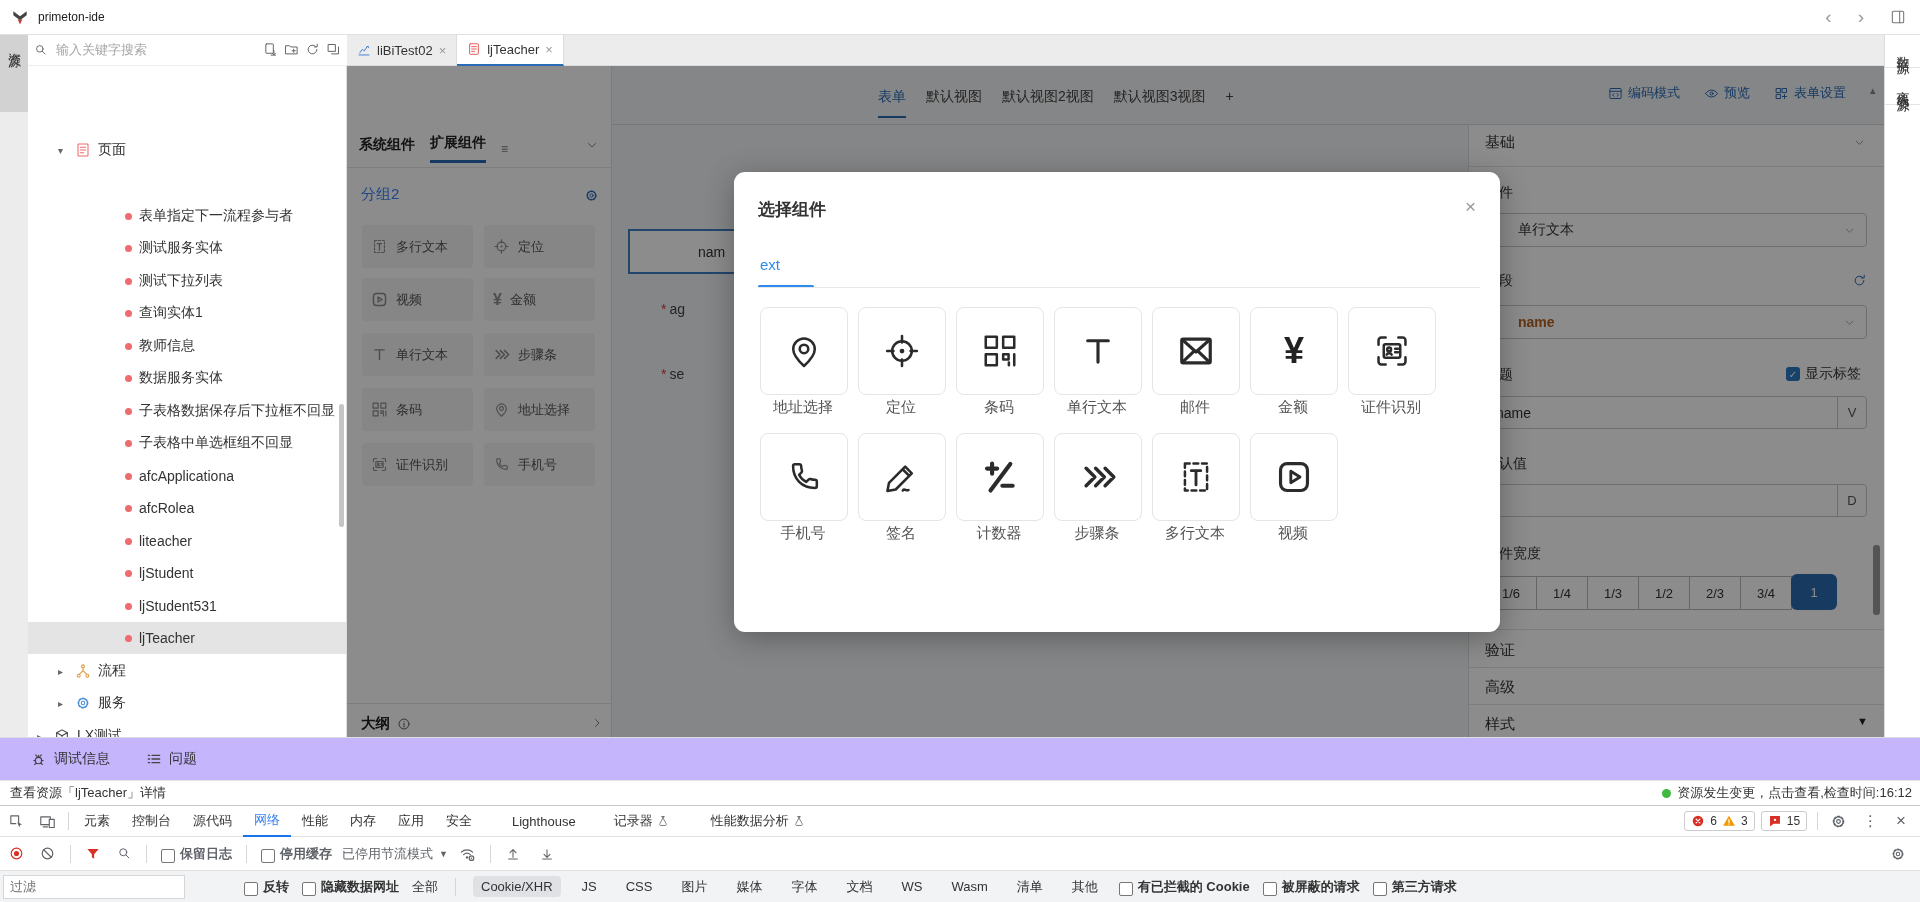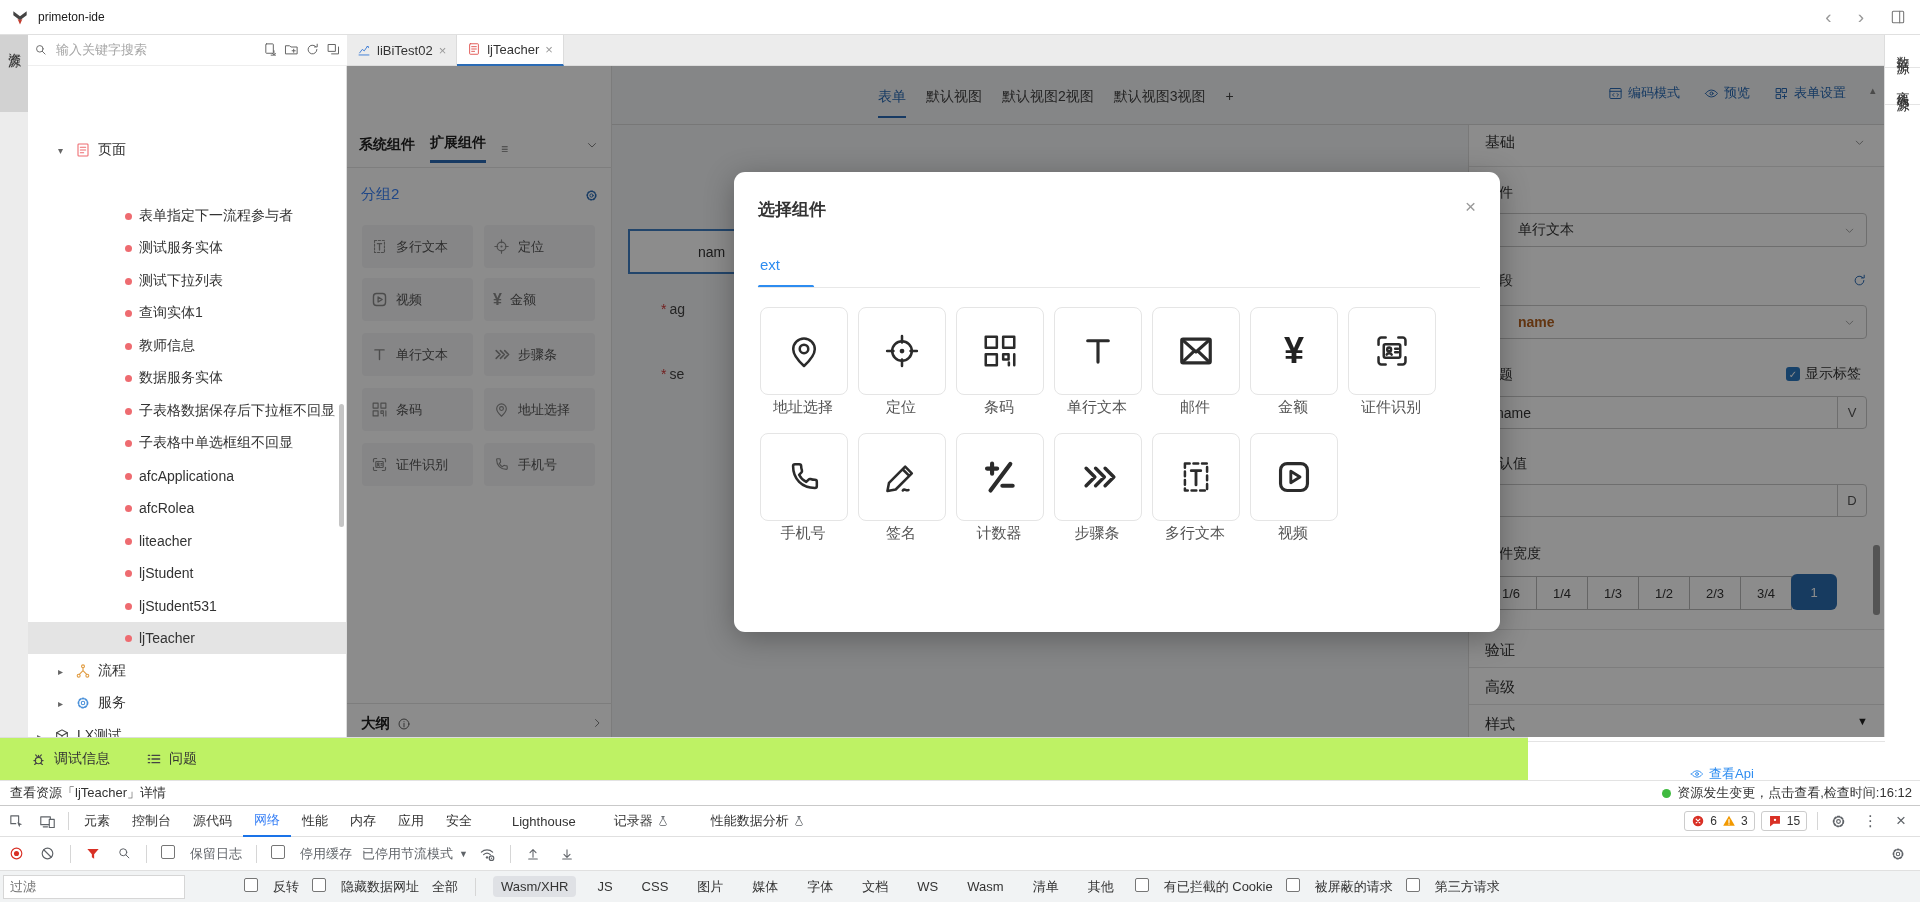--- a/index.html
+++ b/index.html
@@ -65,34 +65,34 @@
   #modal .exttab{position:absolute;left:26px;top:84px;color:#2d8cf0;font-size:15px;cursor:pointer;}
   #modal .extline{position:absolute;left:24px;top:113px;width:56px;height:3px;background:#2d8cf0;border-radius:2px;}
   #modal .grayline{position:absolute;left:24px;top:115px;width:722px;height:1px;background:#e8e8e8;}
   .cell{position:absolute;width:86px;height:86px;border:1px solid #e5e5e5;border-radius:8px;background:#fff;display:flex;align-items:center;justify-content:center;color:#2b2b2b;cursor:pointer;}
   .clab{position:absolute;width:86px;text-align:center;font-size:15px;color:#555;}
   .bigglyph{font-size:36px;font-weight:600;color:#222;line-height:1;}
   
   #rightstrip{left:1884px;top:34px;width:36px;height:703px;background:#fff;border-left:1px solid #ddd;box-sizing:border-box;z-index:70;}
   .rtab{display:flex;justify-content:center;padding:12px 0;border-bottom:1px solid #e4e4e4;cursor:pointer;}
   
-  #debugrow{left:0;top:737px;width:1528px;height:43px;background:#bef264;border-top:1px solid #ddd;display:flex;align-items:center;gap:36px;padding-left:30px;box-sizing:border-box;z-index:70;font-size:14px;color:#333;}
+  #debugrow{left:0;top:737px;width:1920px;height:43px;background:#c4b5fd;border-top:1px solid #ddd;display:flex;align-items:center;gap:36px;padding-left:30px;box-sizing:border-box;z-index:70;font-size:14px;color:#333;}
   .drtab{display:flex;align-items:center;gap:7px;cursor:pointer;}
   #statusrow{left:0;top:780px;width:1920px;height:25px;background:#fff;border-top:1px solid #e3e3e3;display:flex;align-items:center;box-sizing:border-box;font-size:13px;color:#333;z-index:70;}
   .gdot{width:9px;height:9px;border-radius:50%;background:#3fba3f;margin-right:6px;}
   
   #dt1{left:0;top:805px;width:1920px;height:32px;background:#fff;border-top:1px solid #c9c9c9;border-bottom:1px solid #e0e0e0;display:flex;align-items:center;box-sizing:border-box;z-index:70;color:#5f6368;}
   .dtab{padding:0 11px;height:31px;display:flex;align-items:center;gap:4px;font-size:13px;color:#333;cursor:pointer;}
   .dtab.active{color:#3b82f6;border-bottom:2px solid #1a73e8;box-sizing:border-box;}
   .vsep{width:1px;height:18px;background:#d6d6d6;margin:0 4px;}
   #dt2{left:0;top:837px;width:1920px;height:34px;background:#fff;border-bottom:1px solid #e0e0e0;display:flex;align-items:center;box-sizing:border-box;gap:10px;padding-left:8px;z-index:70;color:#5f6368;}
   #dt3{left:0;top:871px;width:1920px;height:31px;background:#f1f3f4;display:flex;align-items:center;gap:13px;padding-left:3px;box-sizing:border-box;z-index:70;color:#333;font-size:13px;}
   #dt3 input{width:168px;height:22px;border:1px solid #d6d6d6;background:#fff;padding:0 6px;font-size:13px;color:#555;outline:none;}
   .chk{width:12px;height:12px;border:1px solid #767676;border-radius:2px;background:#fff;flex:none;}
-  .chkrow{display:flex;align-items:flex-start;gap:15px;cursor:pointer;}
+  .chkrow{display:flex;align-items:flex-end;gap:5px;cursor:pointer;font-weight:bold;}
   .chip{padding:3px 8px;border-radius:4px;cursor:pointer;}
   .chip.sel{background:#dfe1e5;}
   .badgebox{display:flex;align-items:center;gap:5px;border:1px solid #ccc;border-radius:3px;padding:2px 6px;font-size:12px;color:#333;cursor:pointer;}
   .bcount{font-size:12px;}
 </style>
 </head>
 <body>
 
 <svg width="0" height="0" style="position:absolute">
 <defs>
@@ -902,21 +902,21 @@
     <span class="chkrow" style="margin-left:46px">
         <span class="chk"></span>
         <span>反转</span>
       </span>
     <span class="chkrow">
         <span class="chk"></span>
         <span>隐藏数据网址</span>
       </span>
     <span style="cursor:pointer">全部</span>
     <span class="vsep"></span>
-    <span class="chip sel">Wasm/XHR</span>
+    <span class="chip sel">Cookie/XHR</span>
     <span class="chip">JS</span>
     <span class="chip">CSS</span>
     <span class="chip">图片</span>
     <span class="chip">媒体</span>
     <span class="chip">字体</span>
     <span class="chip">文档</span>
     <span class="chip">WS</span>
     <span class="chip">Wasm</span>
     <span class="chip">清单</span>
     <span class="chip">其他</span>

